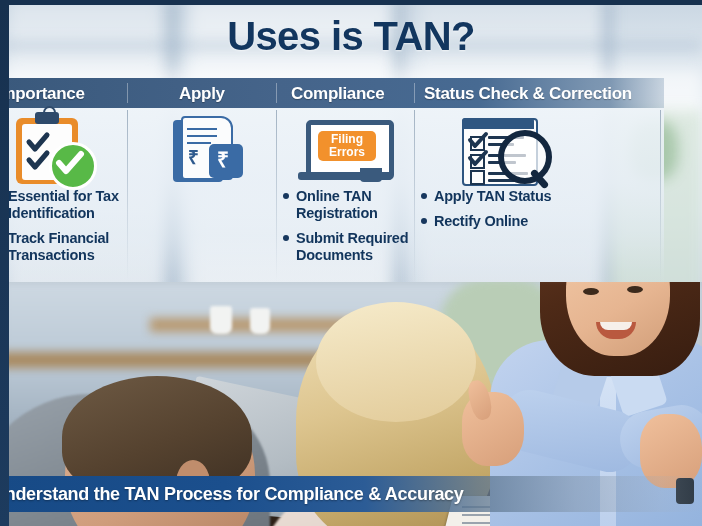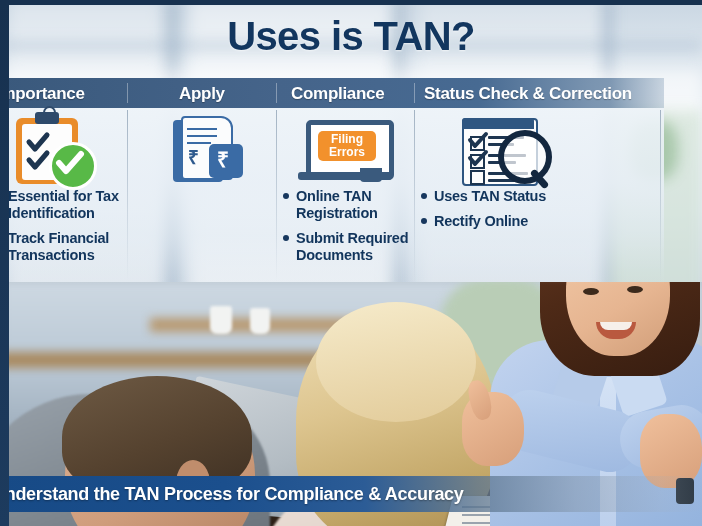--- a/index.html
+++ b/index.html
@@ -525,21 +525,21 @@
           <div class="cl-line" style="left:34px;top:67px;width:30px;"></div>
           <svg width="100" height="74" style="position:absolute;left:0;top:0;">
             <path d="M16 28 l5 6 l11 -12" stroke="#1d3550" stroke-width="4" fill="none" stroke-linecap="round" stroke-linejoin="round"></path>
             <path d="M16 46 l5 6 l11 -12" stroke="#1d3550" stroke-width="4" fill="none" stroke-linecap="round" stroke-linejoin="round"></path>
           </svg>
           <div class="mg-ring"></div>
           <div class="mg-handle"></div>
         </div>
       </div>
       <div class="bullets">
-        <div class="bullet">Uses TAN Status</div>
+        <div class="bullet">Apply TAN Status</div>
         <div class="bullet">Rectify Online</div>
       </div>
     </div>
 
   </div>
 
   <div class="footer">
     <div class="footer-text">Understand the TAN Process for Compliance &amp; Accuracy</div>
   </div>
 

